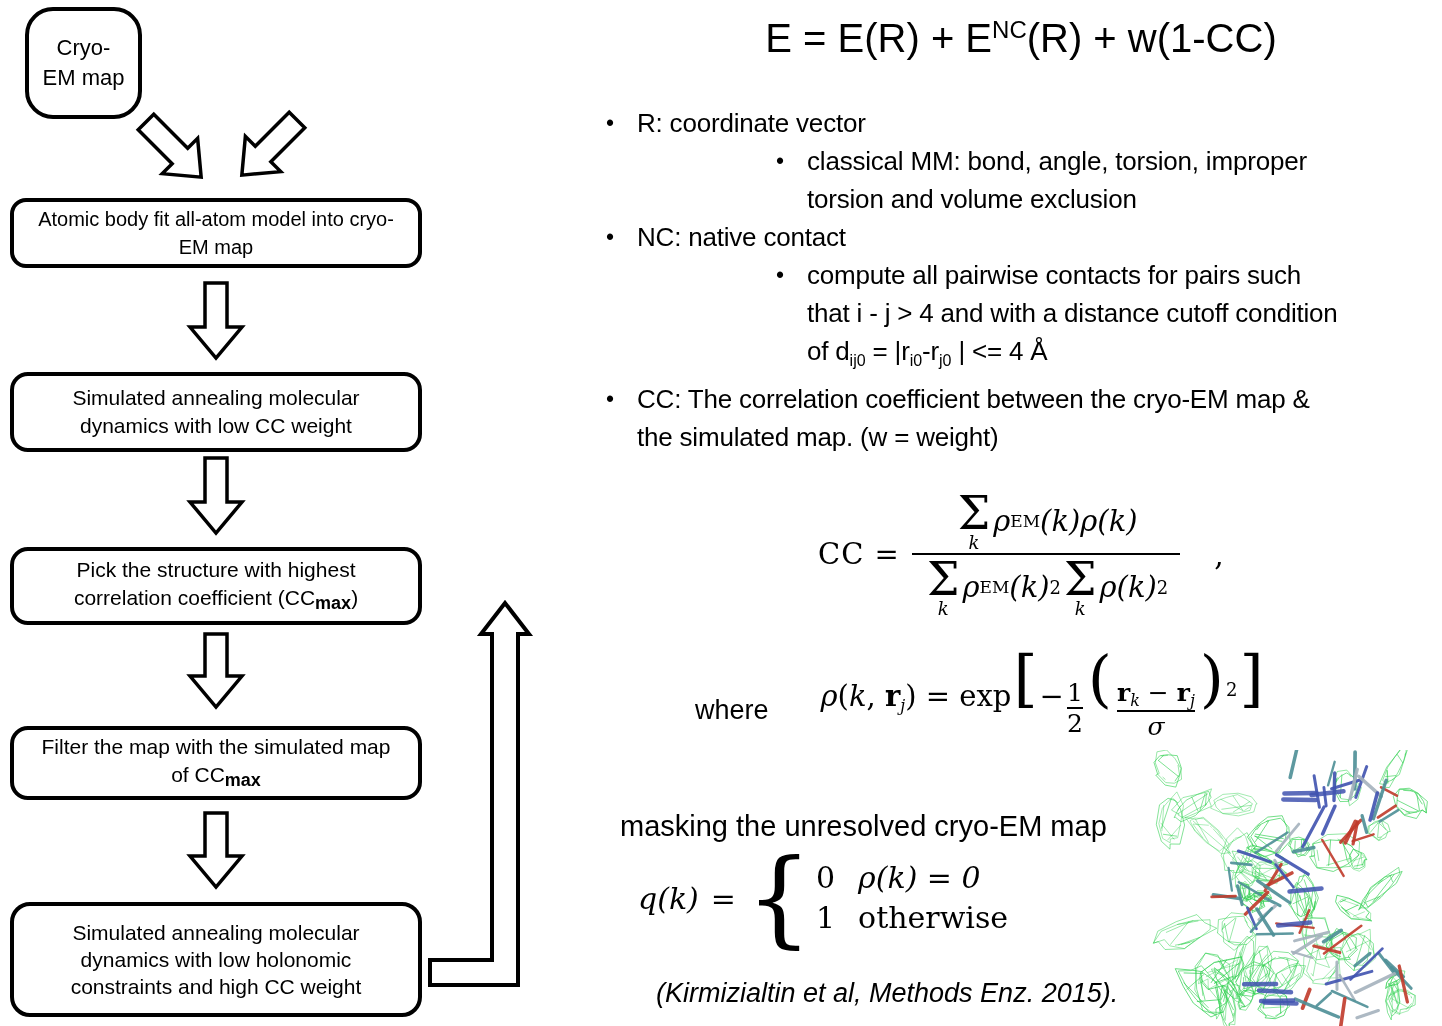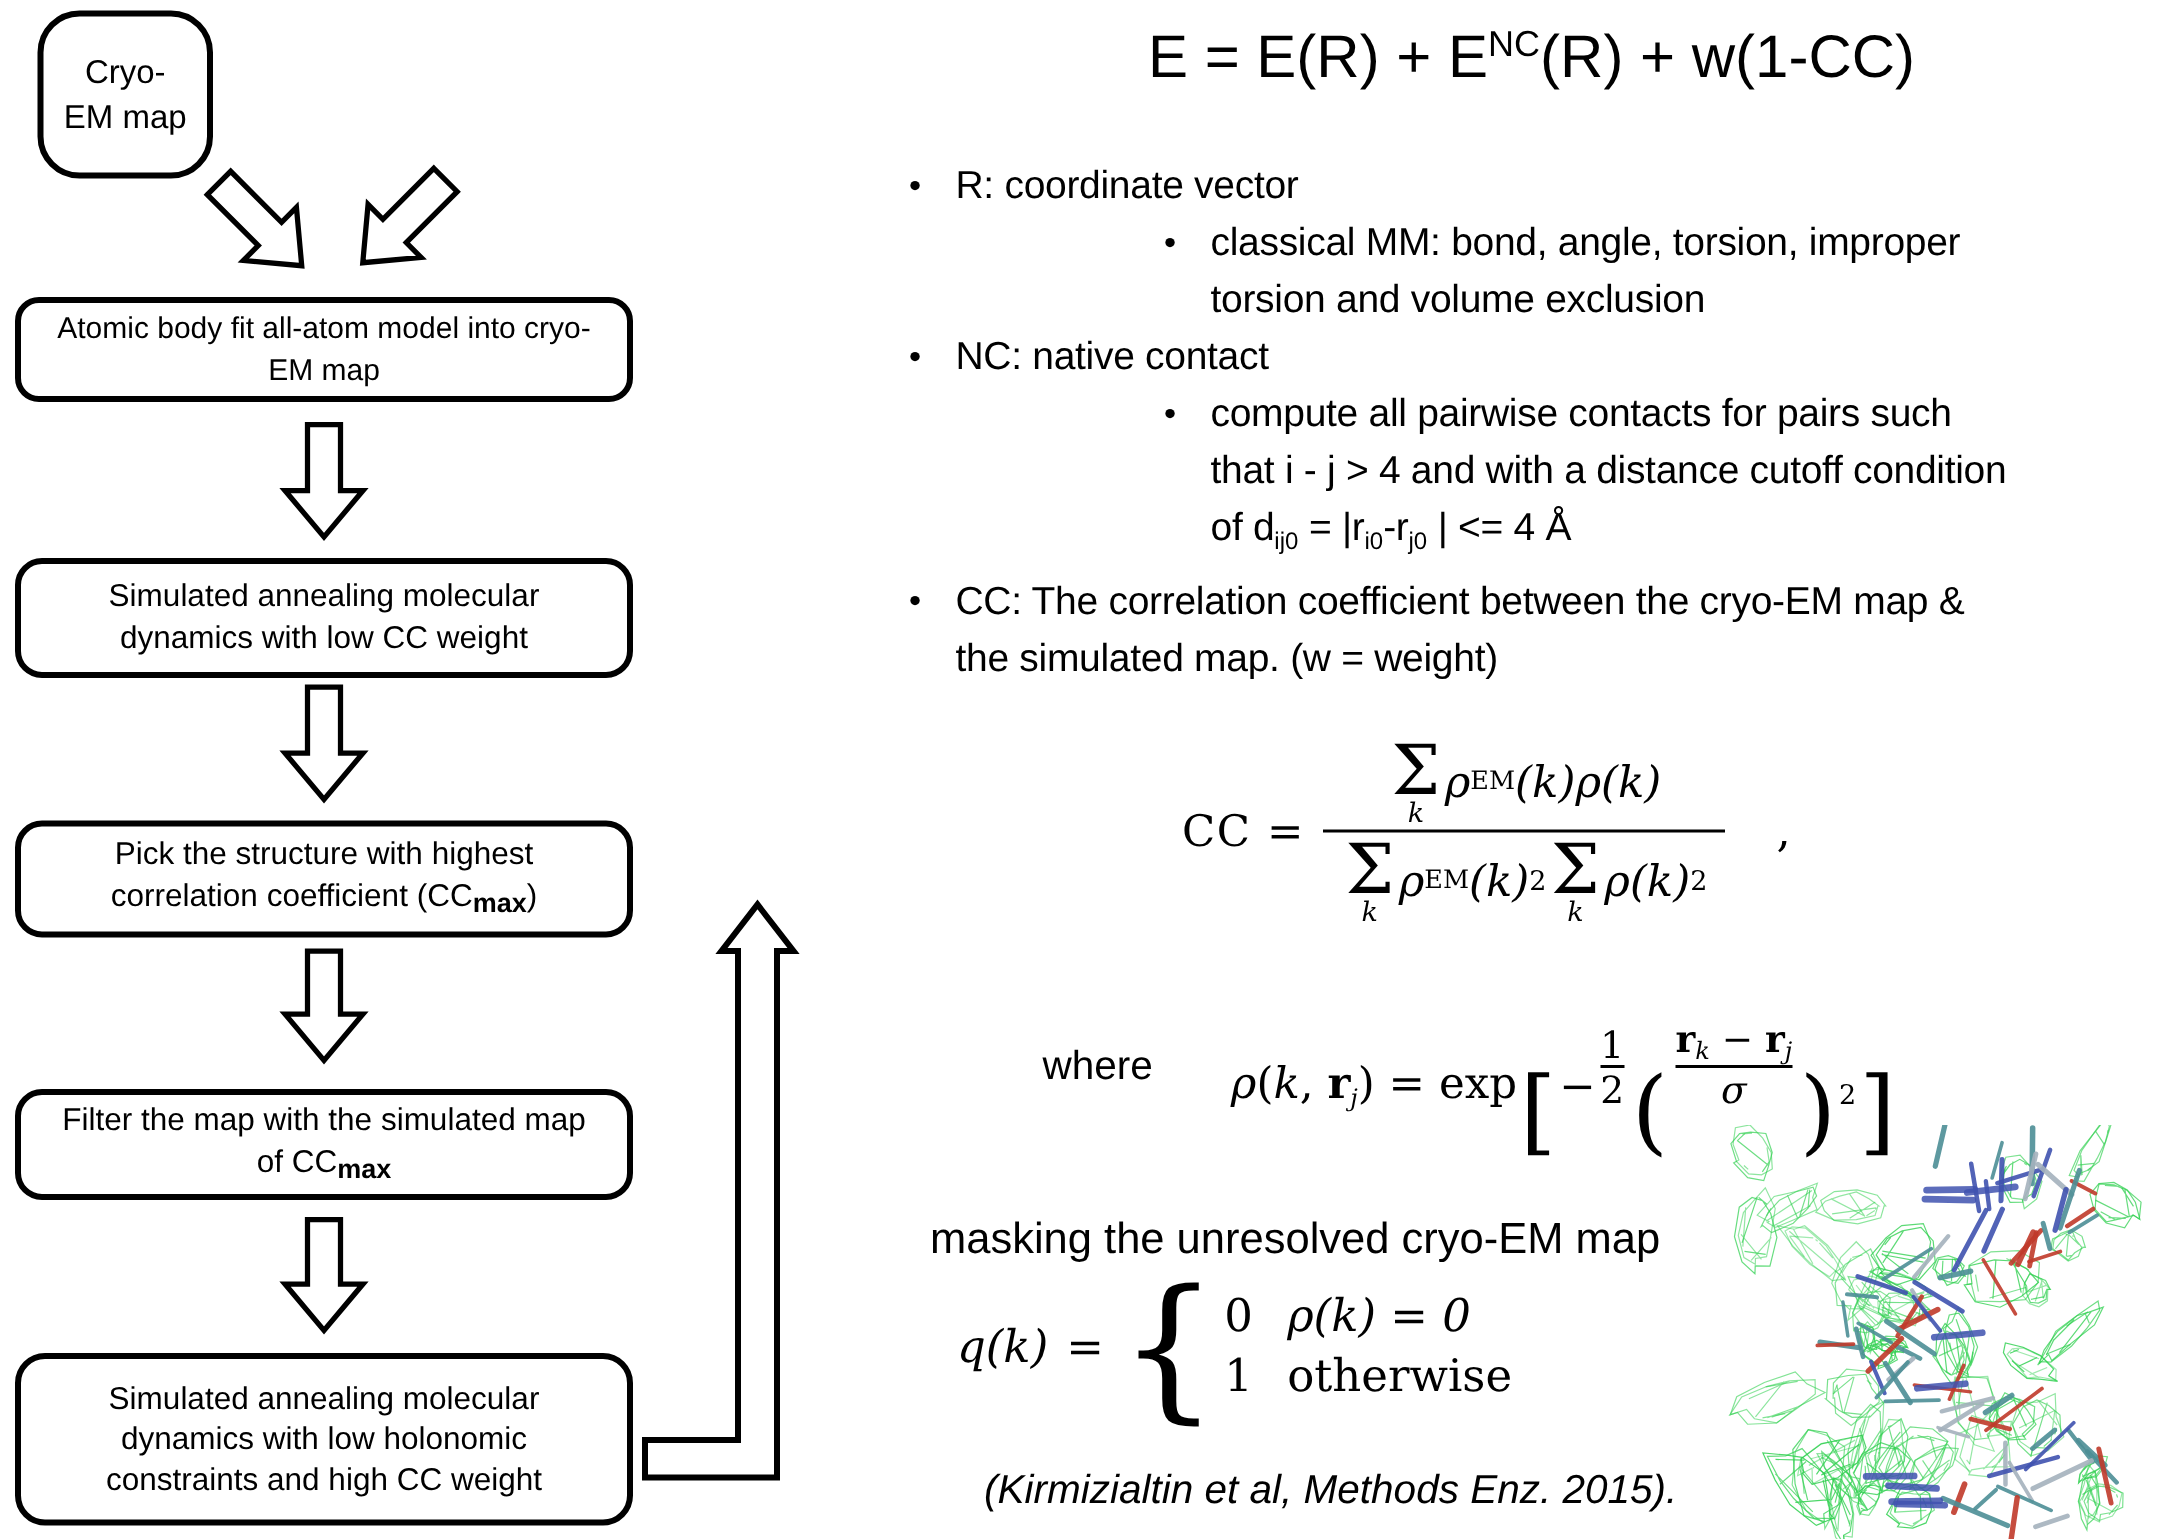--- a/index.html
+++ b/index.html
@@ -28,33 +28,33 @@
   .bullets { position:absolute; left:598px; top:104px; width:846px; font-size:26px; line-height:38px; }
   .brow { display:flex; align-items:flex-start; }
   .brow.l1 { margin-left:8px; }
   .brow.l2 { margin-left:178px; }
   .dot { flex:none; width:31px; font-size:23px; }
   .btxt { white-space:pre-line; letter-spacing:-0.2px; }
   .btxt sub { font-size:16px; vertical-align:-6px; letter-spacing:0; }
   .it { font-style:italic; }
   .cc-eq { position:absolute; left:788px; top:468px; height:172px; display:flex; align-items:center;
            font-family:"DejaVu Serif", serif; font-size:29px; }
-  .cc-lhs { letter-spacing:1px; }
+  .cc-lhs { letter-spacing:1px;margin-left:30px; }
   .frac { margin-left:12px; text-align:center; }
   .frow { display:flex; align-items:center; justify-content:center; padding:0 12px; }
   .frac .den { border-top:2.5px solid #000; margin-top:2px; padding-top:2px; }
   .sop { display:inline-flex; flex-direction:column; align-items:center; margin:0 3px; }
   .sop .sg { font-size:46px; line-height:44px; }
   .sop .sk { font-size:18px; line-height:16px; font-style:italic; }
   .msup { font-size:17px; vertical-align:12px; }
   .msq  { font-size:18px; vertical-align:14px; }
   .cc-comma { margin-left:34px; font-size:30px; }
   .where-row { position:absolute; left:695px; top:662px; height:96px; display:flex; align-items:center; }
   .where-label { font-size:27px; margin-right:52px; }
-  .rho-eq { font-family:"DejaVu Serif", serif; font-size:29px; display:flex; align-items:flex-end; }
+  .rho-eq { font-family:"DejaVu Serif", serif; font-size:29px; display:flex; align-items:flex-start; }
   .bigd { font-size:62px; line-height:0; vertical-align:middle; margin:0 2px; font-family:"DejaVu Serif", serif; }
   .sfrac { display:inline-block; text-align:center; font-size:25px; line-height:1.1; vertical-align:middle; margin:0 3px; }
   .sfrac .fden { border-top:2px solid #000; padding-top:1px; }
   .rho-eq b, .sfrac b { font-weight:bold; }
   .rho-eq sub, .sfrac sub { font-size:16px; vertical-align:-5px; font-style:italic; }
   .rho-eq .msq { vertical-align:26px; }
   .masking { position:absolute; left:620px; top:810px; font-size:29px; }
   .q-eq { position:absolute; left:638px; top:842px; height:112px; display:flex; align-items:center;
           font-family:"DejaVu Serif", serif; font-size:30px; }
   .q-eq .brace { font-size:104px; line-height:0; margin:0 4px 0 10px; }

